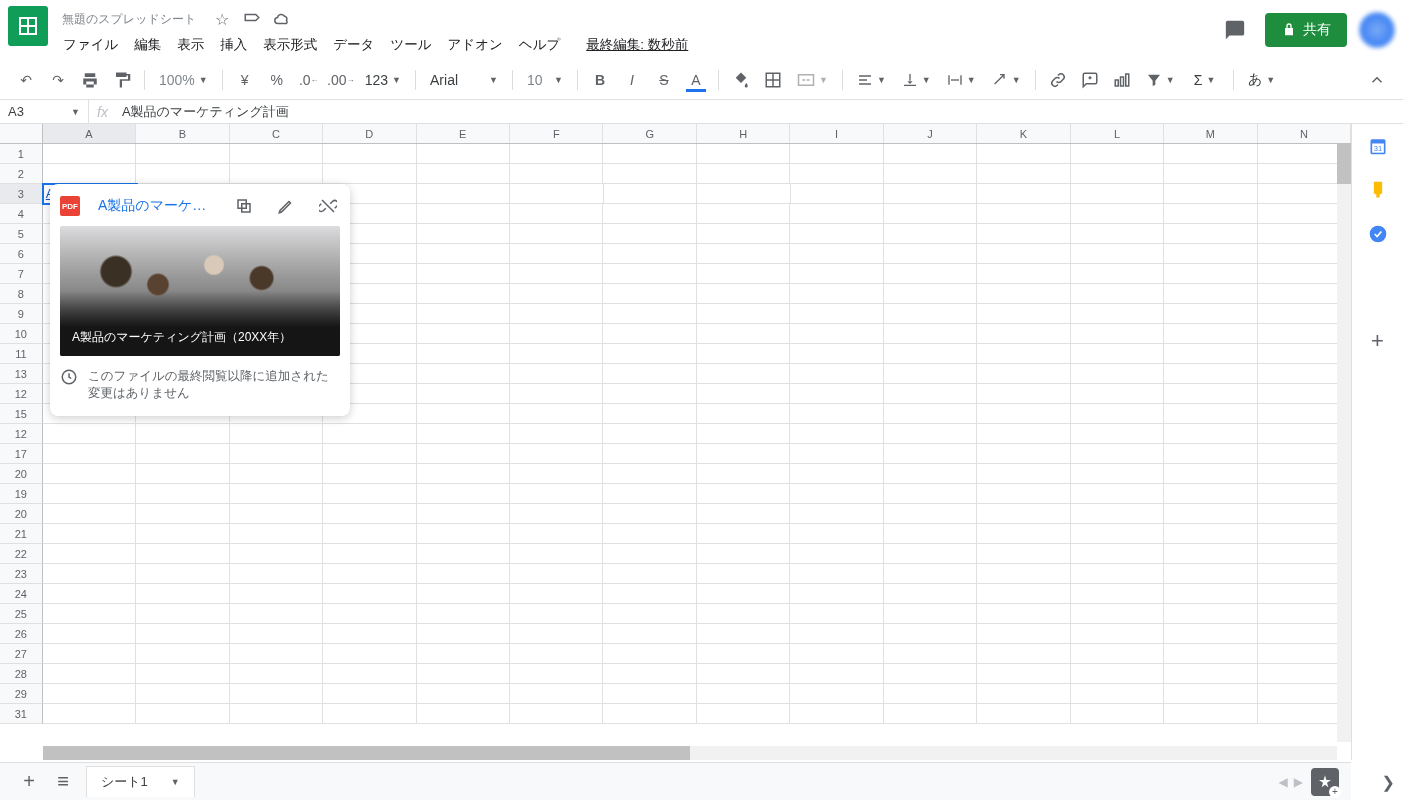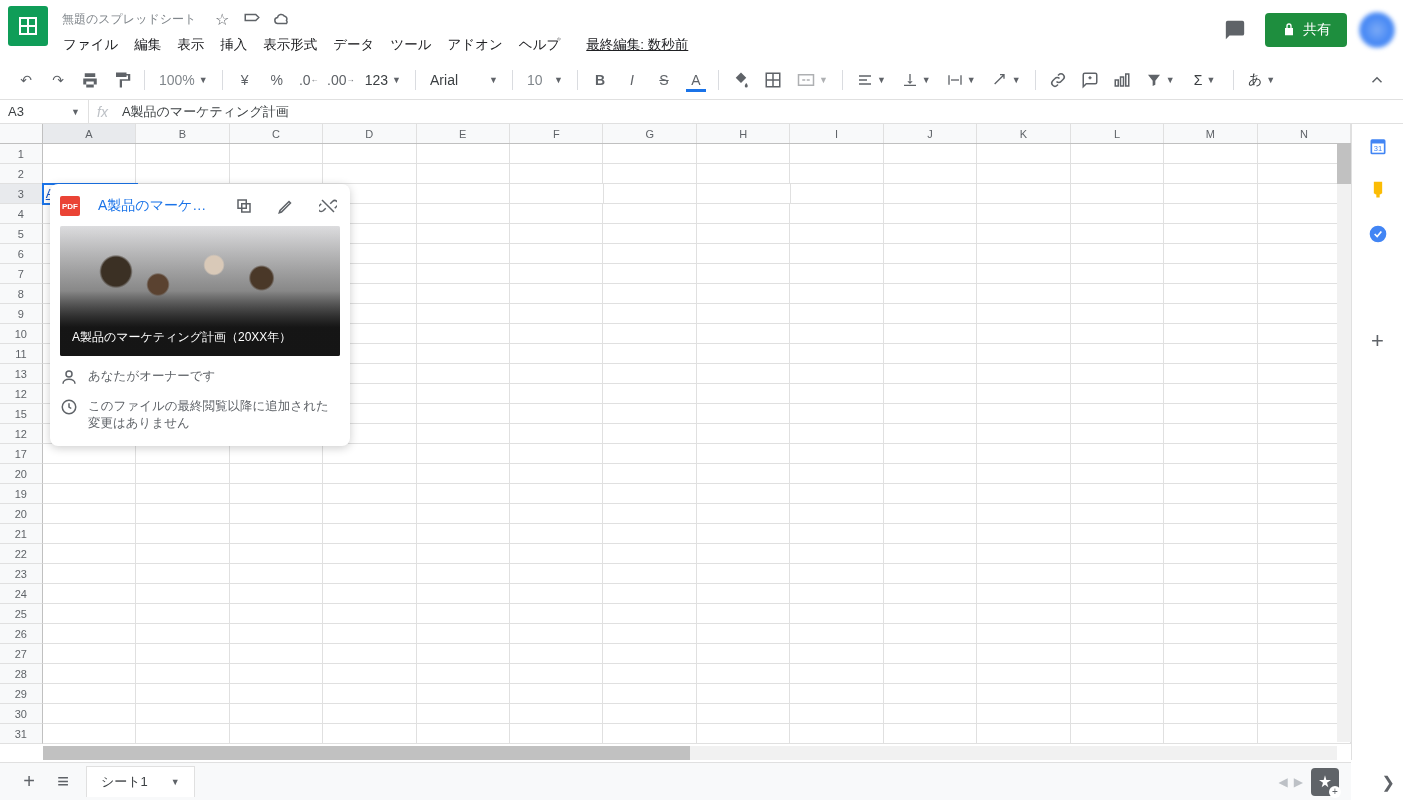--- a/index.html
+++ b/index.html
@@ -775,37 +775,20 @@
           <div class="cell"></div>
           <div class="cell"></div>
           <div class="cell"></div>
           <div class="cell"></div>
           <div class="cell"></div>
           <div class="cell"></div>
           <div class="cell"></div>
         </div>
         <div class="row">
           <div class="row-h">29</div>
-          <div class="cell"></div>
-          <div class="cell"></div>
-          <div class="cell"></div>
-          <div class="cell"></div>
-          <div class="cell"></div>
-          <div class="cell"></div>
-          <div class="cell"></div>
-          <div class="cell"></div>
-          <div class="cell"></div>
-          <div class="cell"></div>
-          <div class="cell"></div>
-          <div class="cell"></div>
-          <div class="cell"></div>
-          <div class="cell"></div>
-        </div>
-        <div class="row">
-          <div class="row-h">30</div>
           <div class="cell"></div>
           <div class="cell"></div>
           <div class="cell"></div>
           <div class="cell"></div>
           <div class="cell"></div>
           <div class="cell"></div>
           <div class="cell"></div>
           <div class="cell"></div>
           <div class="cell"></div>
           <div class="cell"></div>
@@ -859,27 +842,20 @@
               <path d="M9 15l-3 3a4 4 0 0 1-6-6l3-3M15 9l3-3a4 4 0 0 1 6 6l-3 3M4 4l16 16"></path>
             </svg>
           </div>
       </div>
       <div class="card-img">
         <div class="card-img-people"></div>
         <div class="card-img-txt">A製品のマーケティング計画（20XX年）</div>
       </div>
       <div class="card-meta">
         <svg width="18" height="18" viewBox="0 0 24 24" fill="none" stroke="#5f6368" stroke-width="2">
-            <circle cx="12" cy="8" r="4"></circle>
-            <path d="M4 21c0-4 4-6 8-6s8 2 8 6"></path>
-          </svg>
-        <span>あなたがオーナーです</span>
-      </div>
-      <div class="card-meta">
-        <svg width="18" height="18" viewBox="0 0 24 24" fill="none" stroke="#5f6368" stroke-width="2">
             <circle cx="12" cy="12" r="9"></circle>
             <path d="M12 7v5l3 2"></path>
           </svg>
         <span>このファイルの最終閲覧以降に追加された変更はありません</span>
       </div>
     </div>
   </div>
 
   <div class="side-panel">
     <svg class="side-icon" viewBox="0 0 24 24">

